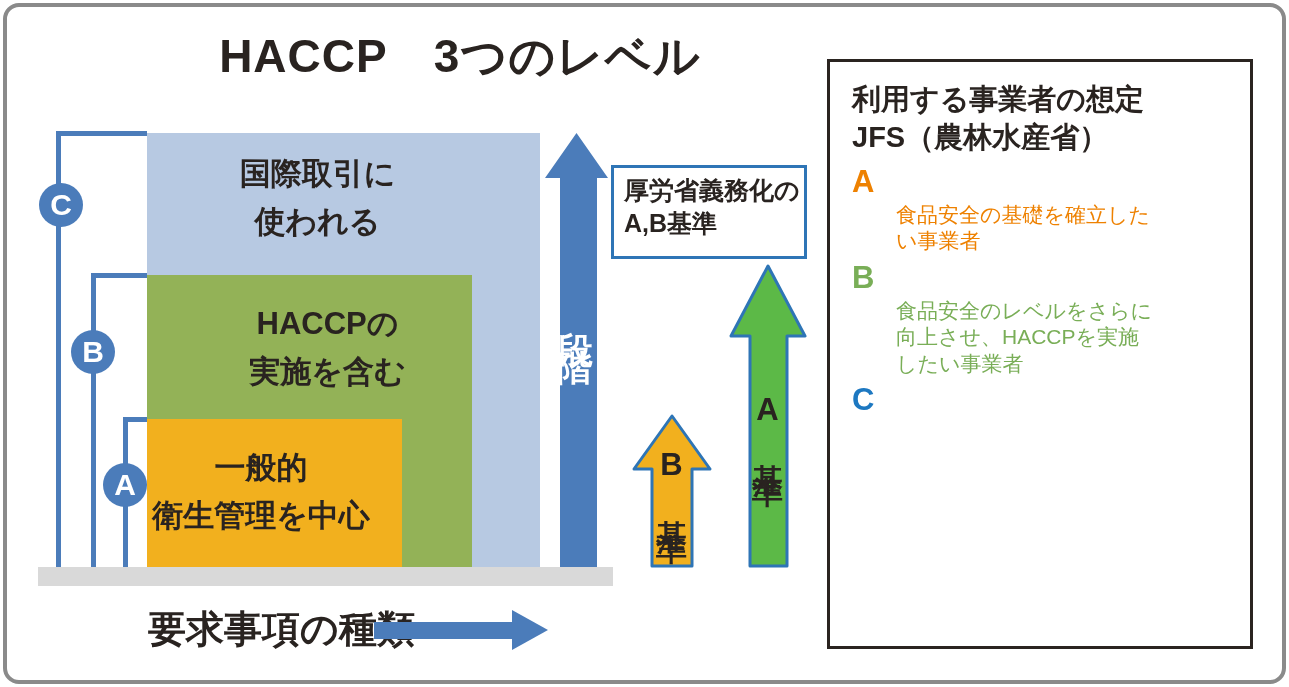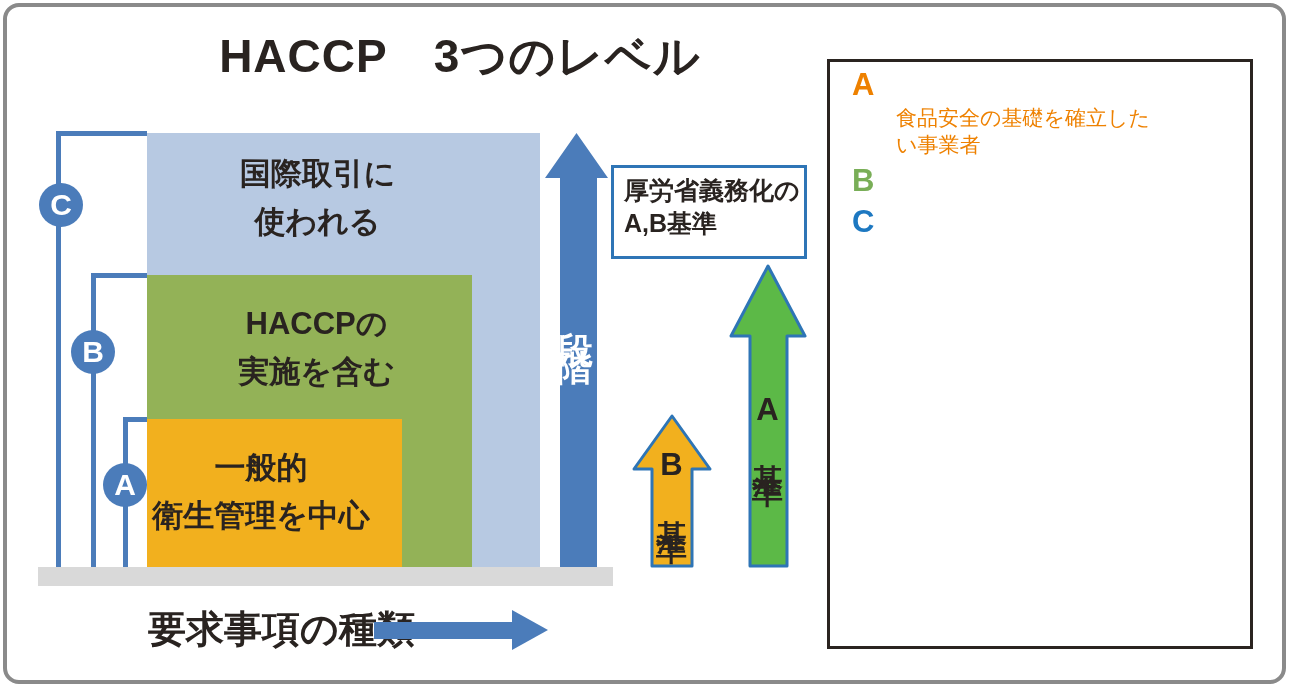--- a/index.html
+++ b/index.html
@@ -21,21 +21,21 @@
   body{font-family:"Liberation Sans","DejaVu Sans",sans-serif;color:var(--ink);position:relative;}
   .frame{position:absolute;inset:3px;border:4px solid var(--frame);border-radius:16px;pointer-events:none;}
   .abs{position:absolute;}
   .title{left:205px;top:26px;width:510px;text-align:center;font-size:46px;font-weight:800;letter-spacing:1px;color:var(--ink);}
   
   .box-c{left:147px;top:133px;width:393px;height:434px;background:var(--light-blue);}
   .box-b{left:147px;top:275px;width:325px;height:292px;background:var(--olive);}
   .box-a{left:147px;top:419px;width:255px;height:148px;background:var(--gold);}
   .box-label{font-size:31px;font-weight:bold;line-height:48px;text-align:center;white-space:pre-line;color:var(--ink);}
   .lbl-c{left:147px;top:150px;width:341px;}
-  .lbl-b{left:147px;top:300px;width:325px;padding-left:14px;}
+  .lbl-b{left:158px;top:300px;width:325px;padding-left:14px;}
   .lbl-a{left:147px;top:444px;width:228px;}
   
   .baseline{left:38px;top:567px;width:575px;height:19px;background:var(--baseline);}
   
   .bk-line{background:var(--steel-blue);}
   .bk-c-v{left:56px;top:131px;width:5px;height:436px;}
   .bk-c-h{left:56px;top:131px;width:91px;height:5px;}
   .bk-b-v{left:91px;top:273px;width:5px;height:294px;}
   .bk-b-h{left:91px;top:273px;width:56px;height:5px;}
   .bk-a-v{left:123px;top:417px;width:5px;height:150px;}
@@ -113,21 +113,26 @@
 <svg class="abs arrow-svg" style="left:729px;top:264px;" width="78" height="304" viewBox="0 0 78 304">
   <polygon points="39,2 76,72 58,72 58,302 21,302 21,72 2,72" fill="#5cb947" stroke="#2e75b6" stroke-width="3" stroke-linejoin="round"></polygon>
 </svg>
 <div class="abs vtext a-arrow-label">A基準</div>
 
 <div class="abs x-label">要求事項の種類</div>
 <div class="abs x-arrow-shaft"></div>
 <div class="abs x-arrow-head"></div>
 
 <div class="abs panel">
+  <div class="panel-header">利用する事業者の想定
+JFS（農林水産省）</div>
 
   <div class="sec-letter sec-a">A</div>
   <div class="sec-text sec-a">食品安全の基礎を確立した
 い事業者</div>
 
   <div class="sec-letter sec-b">B</div>
+  <div class="sec-text sec-b">食品安全のレベルをさらに
+向上させ、HACCPを実施
+したい事業者</div>
 
   <div class="sec-letter sec-c">C</div>
 </div>
 
 </body></html>

